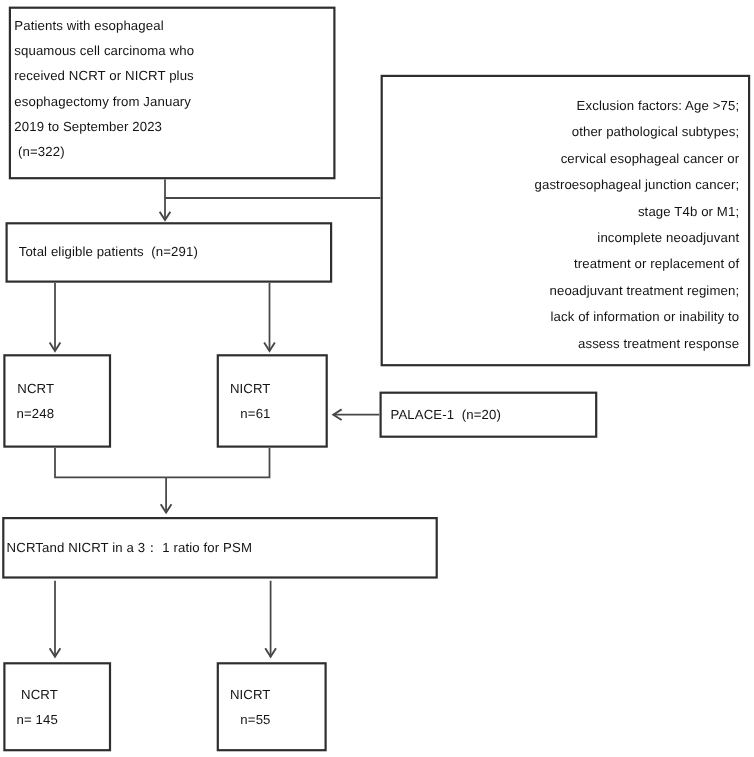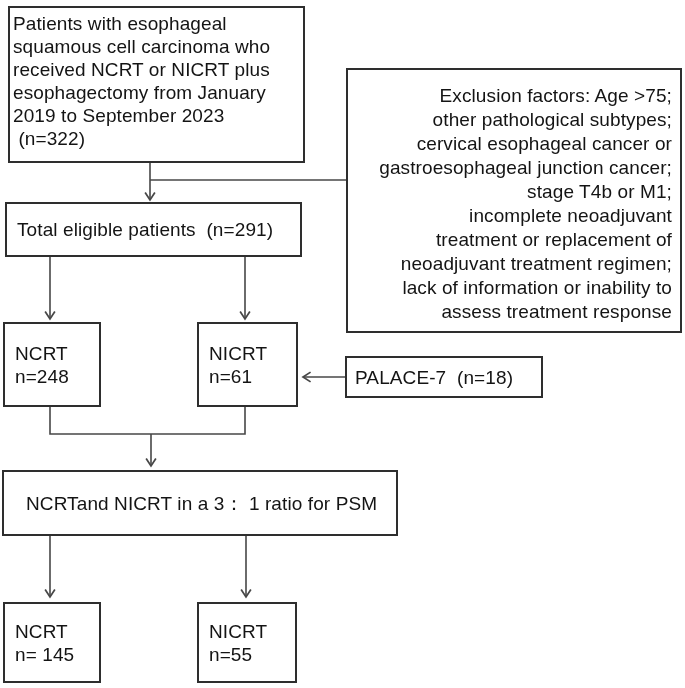--- a/index.html
+++ b/index.html
@@ -22,36 +22,37 @@
     top: 0;
     width: 685px;
     height: 688px;
     pointer-events: none;
   }
   .node {
     position: absolute;
     box-sizing: border-box;
     border: 2px solid #2e2e2e;
     background: #ffffff;
-    font-size: 19px;
+    font-size: 12px;
     line-height: 23px;
     letter-spacing: 0.1px;
     white-space: pre-wrap;
   }
   .vcenter {
     display: flex;
     align-items: center;
+    text-align: right;
   }
   #box-initial   { left: 8px;   top: 6px;   width: 297px; height: 157px; padding: 4px 4px 0 3px; }
   #box-exclusion { left: 346px; top: 68px;  width: 336px; height: 265px; padding: 14px 8px 0 10px; line-height: 24px; text-align: right; }
   #box-eligible  { left: 5px;   top: 202px; width: 297px; height: 55px;  padding-left: 10px; }
   #box-ncrt      { left: 3px;   top: 322px; width: 98px;  height: 85px;  padding-left: 10px; }
   #box-nicrt     { left: 197px; top: 322px; width: 101px; height: 85px;  padding-left: 10px; }
   #box-palace    { left: 345px; top: 356px; width: 198px; height: 42px;  padding-left: 8px; }
-  #box-psm       { left: 2px;   top: 470px; width: 396px; height: 66px;  padding-left: 22px; }
+  #box-psm       { left: 2px;   top: 470px; width: 396px; height: 56px;  padding-left: 2px; }
   #box-ncrt2     { left: 3px;   top: 602px; width: 98px;  height: 81px;  padding-left: 10px; }
   #box-nicrt2    { left: 197px; top: 602px; width: 100px; height: 81px;  padding-left: 10px; }
 </style>
 </head>
 <body>
 
 <div class="canvas">
 
   <svg class="connectors" viewBox="0 0 685 688" xmlns="http://www.w3.org/2000/svg">
     <defs>
@@ -91,21 +92,21 @@
 assess treatment response</div>
 
   <div class="node vcenter" id="box-eligible">Total eligible patients  (n=291)</div>
 
   <div class="node vcenter" id="box-ncrt">NCRT
 n=248</div>
 
   <div class="node vcenter" id="box-nicrt">NICRT
 n=61</div>
 
-  <div class="node vcenter" id="box-palace">PALACE-7  (n=18)</div>
+  <div class="node vcenter" id="box-palace">PALACE-1  (n=20)</div>
 
   <div class="node vcenter" id="box-psm">NCRTand NICRT in a 3： 1 ratio for PSM</div>
 
   <div class="node vcenter" id="box-ncrt2">NCRT
 n= 145</div>
 
   <div class="node vcenter" id="box-nicrt2">NICRT
 n=55</div>
 
 </div>

